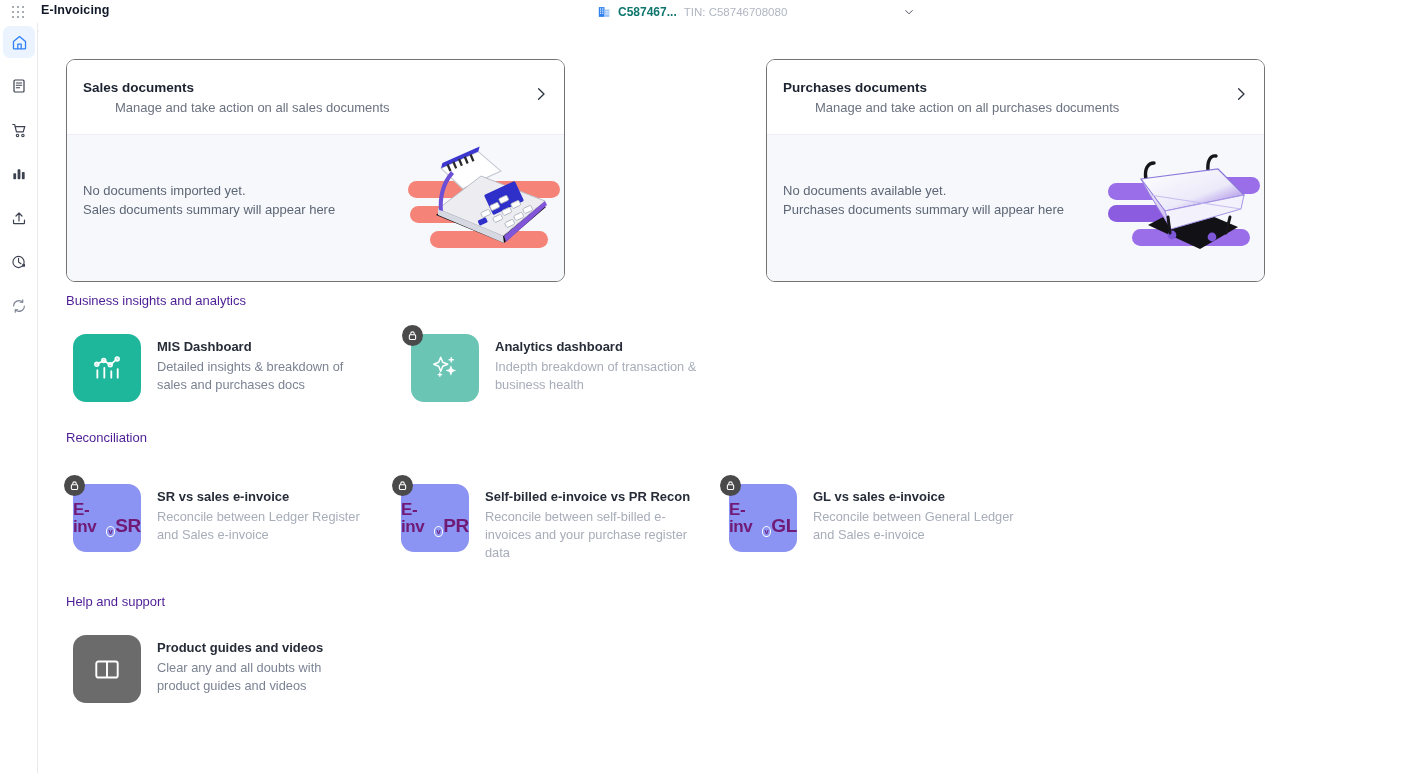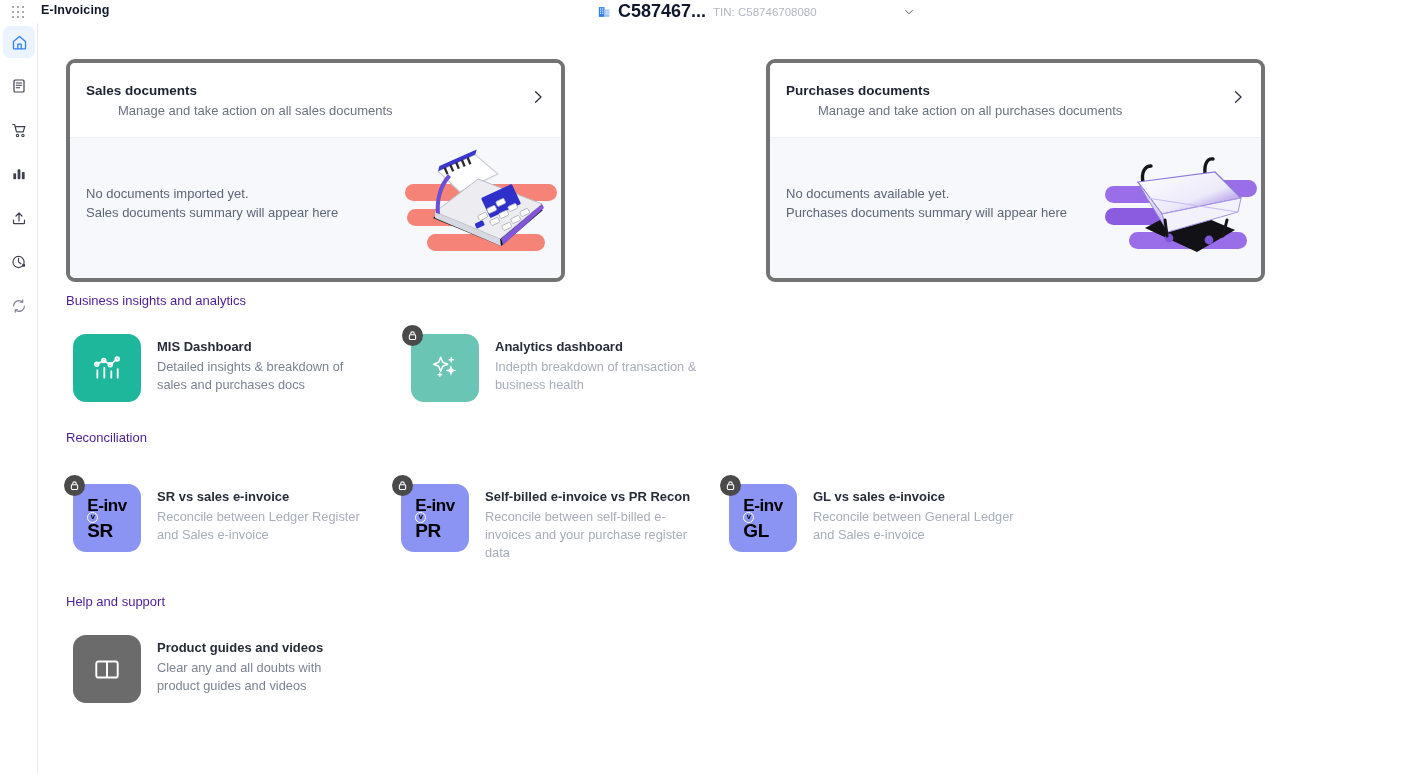--- a/index.html
+++ b/index.html
@@ -31,21 +31,21 @@
   .app-title {
     position: absolute; left: 41px; top: 3px;
     font-size: 12.5px; font-weight: bold; letter-spacing: .1px; color: #111827;
   }
   .company-picker {
     position: absolute; left: 598px; top: 0;
     height: 23px; display: flex; align-items: center; gap: 7px;
     cursor: pointer;
   }
   .bldg-icon { width: 13px; height: 14px; display:block; }
-  .company-name { font-size: 18px; font-weight: bold; color: #0f172a; }
+  .company-name { font-size: 12px; font-weight: bold; color: #0f766e; }
   .company-tin  { font-size: 11.5px; color: #b0b6c2; font-weight: normal; }
   .chev-down {
     position: absolute; left: 903px; top: 6px;
     width: 12px; height: 12px;
   }
 
   
   .rail {
     position: absolute; left: 0; top: 23px;
     width: 38px; height: 750px;
@@ -67,21 +67,21 @@
     position: absolute; left: 39px; top: 23px;
     width: 1365px; height: 750px;
     background: #ffffff; overflow: hidden;
   }
 
   
   .sumcard {
     position: absolute; top: 36px;
     width: 499px; height: 223px;
     background: #ffffff;
-    border: 4px solid #737373;
+    border: 1px solid #737373;
     border-radius: 9px;
     overflow: hidden;
   }
   .sumcard.sales { left: 27px; }
   .sumcard.purch { left: 727px; }
   .sumcard-head {
     position: relative; height: 74px;
     padding: 19px 18px 0 16px; background:#ffffff; cursor: pointer;
   }
   .sumcard-title { font-size: 13.5px; font-weight: bold; color: #1b2230; line-height: 18px; }
@@ -123,22 +123,22 @@
     display: flex; align-items: center; justify-content: center;
   }
   .lock svg { display:block; }
   .feature-text { margin-left: 16px; padding-top: 4px; max-width: 210px; }
   .feature-title { font-size: 13px; font-weight: bold; color: #262c38; line-height: 17px; }
   .feature-desc  { font-size: 12.8px; color: #7b8393; line-height: 18px; margin-top: 3px; }
   .feature-desc.dim { color: #a7adb9; }
 
   
   .einv {
-    display: flex; flex-direction: column; align-items: flex-start; justify-content: center;
-    color: #000000; line-height: 1;
+    display: flex; flex-direction: row; align-items: flex-end; justify-content: center;
+    color: #701a75; line-height: 1;
   }
   .einv-top { font-size: 17px; font-weight: bold; letter-spacing: -.4px; }
   .einv-vs {
     width: 11px; height: 11px; border-radius: 50%;
     border: 1.3px solid #ffffff;
     font-size: 7.5px; font-weight: bold;
     display:flex; align-items:center; justify-content:center;
     margin: -2px 0 -2px 0;
   }
   .einv-bot { font-size: 19px; font-weight: bold; letter-spacing: -.3px; }

